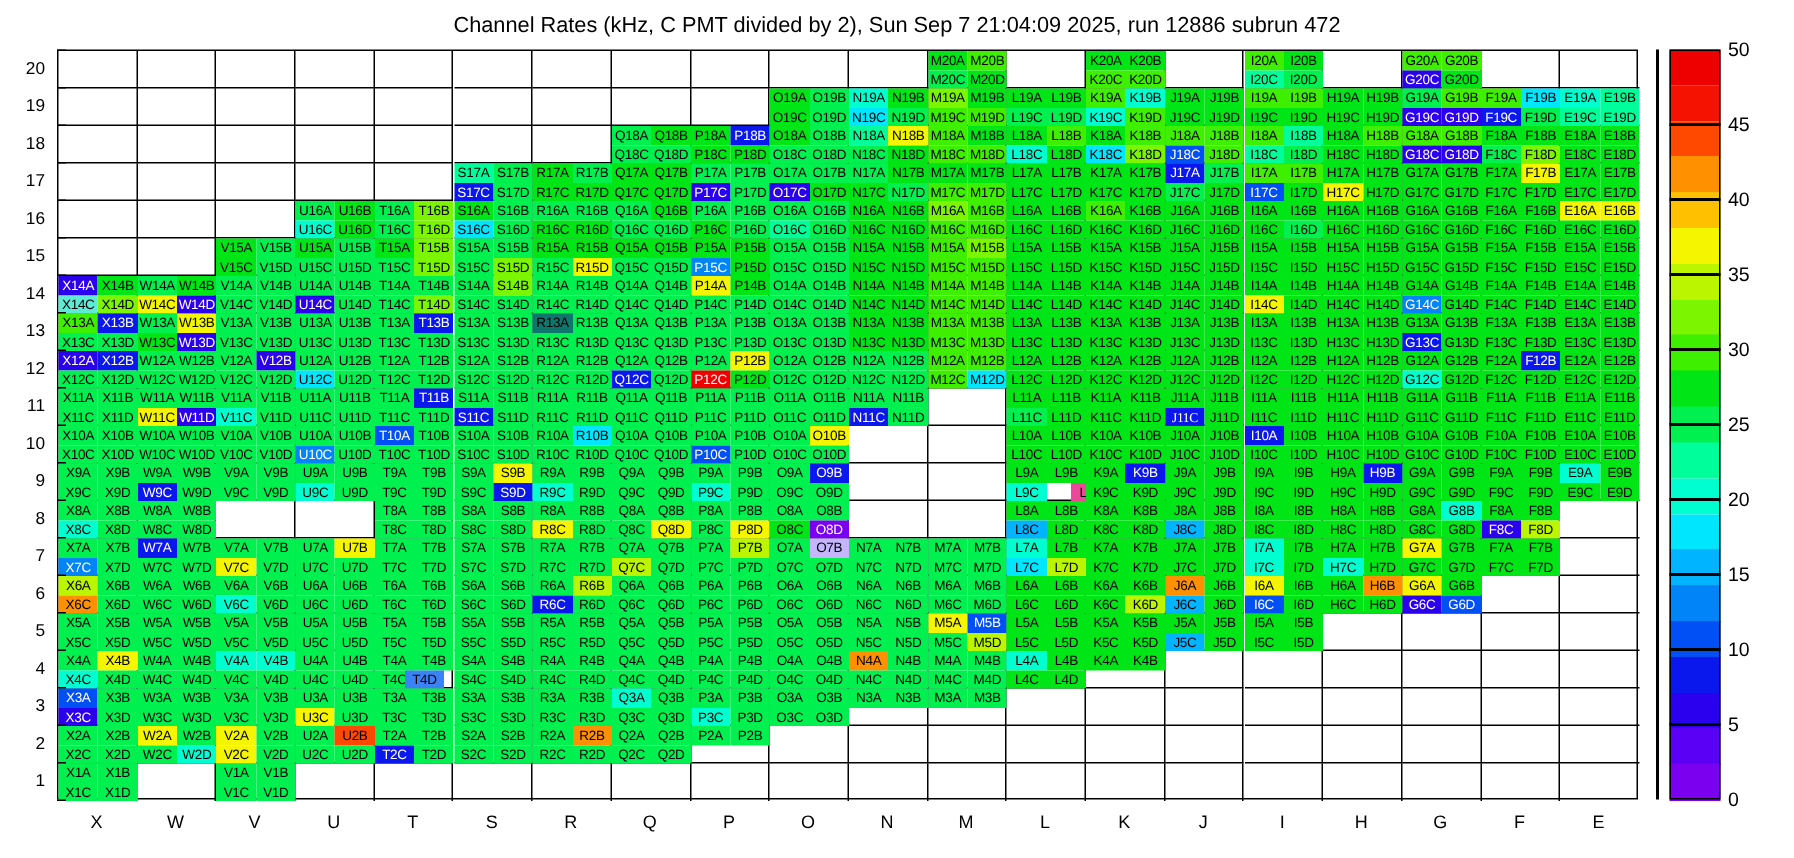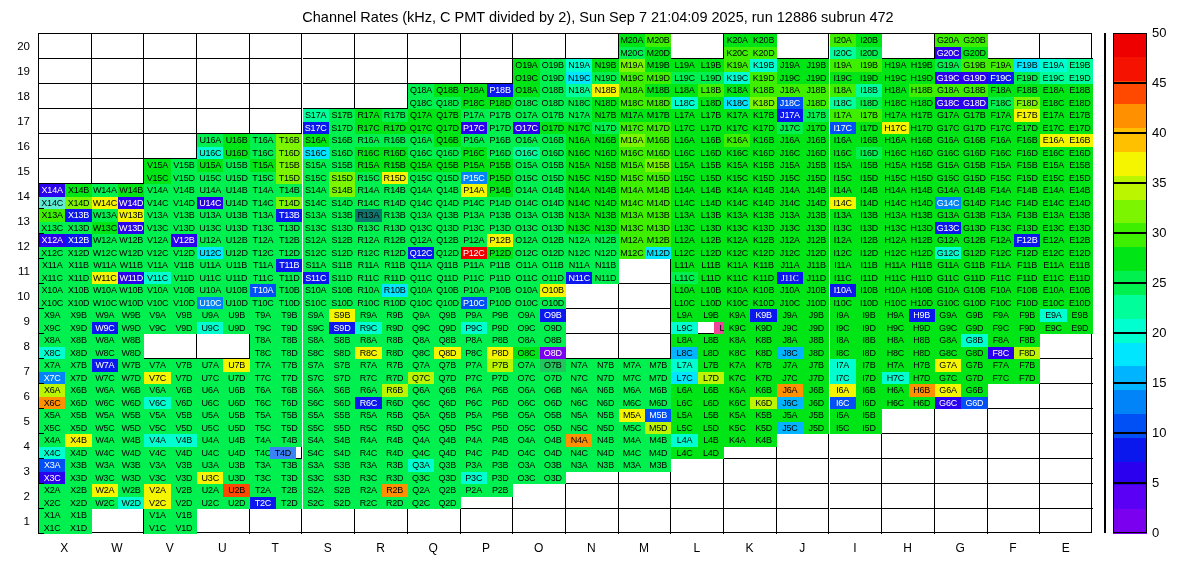--- a/index.html
+++ b/index.html
@@ -1397,21 +1397,21 @@
         <div class="sub" style="left: 26.35px; top: 12.5px; width: 26.35px; height: 12.5px; background: rgb(0, 240, 80); color: rgb(0, 0, 0);">Q7D</div>
       </div>
       <div class="cell" style="left: 421.6px; top: 325px; width: 52.7px; height: 25px;">
         <div class="sub" style="left: 0px; top: 0px; width: 26.35px; height: 12.5px; background: rgb(0, 240, 80); color: rgb(0, 0, 0);">P7A</div>
         <div class="sub" style="left: 26.35px; top: 0px; width: 26.35px; height: 12.5px; background: rgb(188, 245, 0); color: rgb(0, 0, 0);">P7B</div>
         <div class="sub" style="left: 0px; top: 12.5px; width: 26.35px; height: 12.5px; background: rgb(0, 240, 80); color: rgb(0, 0, 0);">P7C</div>
         <div class="sub" style="left: 26.35px; top: 12.5px; width: 26.35px; height: 12.5px; background: rgb(0, 240, 80); color: rgb(0, 0, 0);">P7D</div>
       </div>
       <div class="cell" style="left: 474.3px; top: 325px; width: 52.7px; height: 25px;">
         <div class="sub" style="left: 0px; top: 0px; width: 26.35px; height: 12.5px; background: rgb(0, 240, 80); color: rgb(0, 0, 0);">O7A</div>
-        <div class="sub" style="left: 26.35px; top: 0px; width: 26.35px; height: 12.5px; background: #22c55e; color: rgb(0, 0, 0);">O7B</div>
+        <div class="sub" style="left: 26.35px; top: 0px; width: 26.35px; height: 12.5px; background: #c4b5fd; color: rgb(0, 0, 0);">O7B</div>
         <div class="sub" style="left: 0px; top: 12.5px; width: 26.35px; height: 12.5px; background: rgb(0, 240, 80); color: rgb(0, 0, 0);">O7C</div>
         <div class="sub" style="left: 26.35px; top: 12.5px; width: 26.35px; height: 12.5px; background: rgb(0, 240, 80); color: rgb(0, 0, 0);">O7D</div>
       </div>
       <div class="cell" style="left: 527px; top: 325px; width: 52.7px; height: 25px;">
         <div class="sub" style="left: 0px; top: 0px; width: 26.35px; height: 12.5px; background: rgb(0, 240, 80); color: rgb(0, 0, 0);">N7A</div>
         <div class="sub" style="left: 26.35px; top: 0px; width: 26.35px; height: 12.5px; background: rgb(0, 240, 80); color: rgb(0, 0, 0);">N7B</div>
         <div class="sub" style="left: 0px; top: 12.5px; width: 26.35px; height: 12.5px; background: rgb(0, 240, 80); color: rgb(0, 0, 0);">N7C</div>
         <div class="sub" style="left: 26.35px; top: 12.5px; width: 26.35px; height: 12.5px; background: rgb(0, 240, 80); color: rgb(0, 0, 0);">N7D</div>
       </div>
       <div class="cell" style="left: 579.7px; top: 325px; width: 52.7px; height: 25px;">

